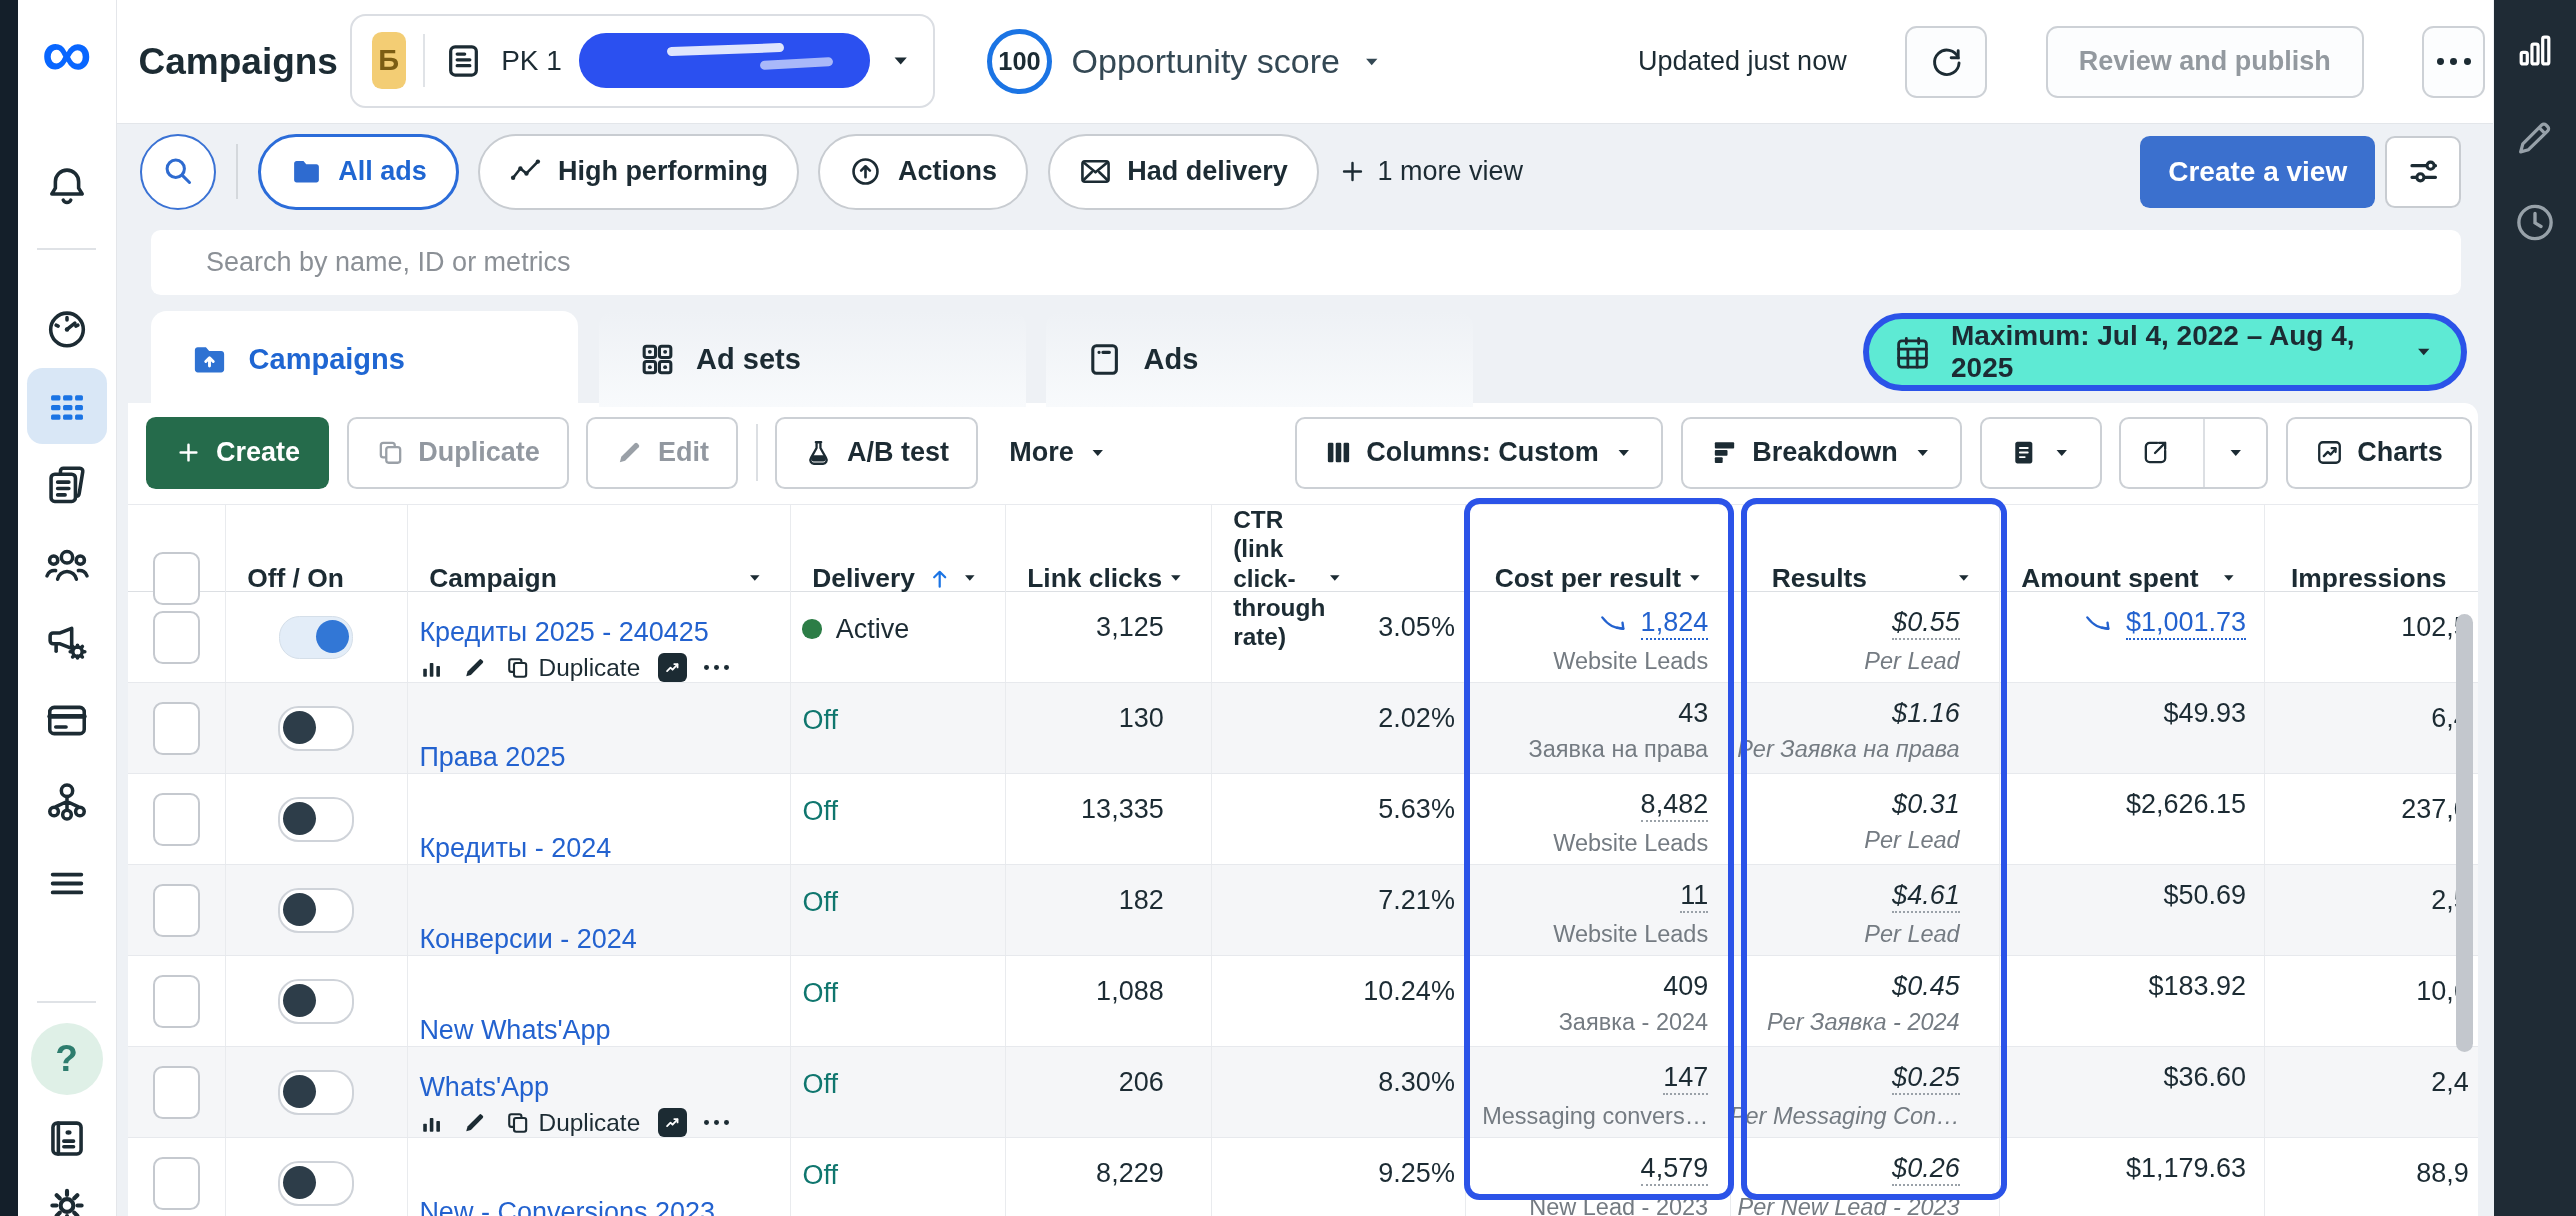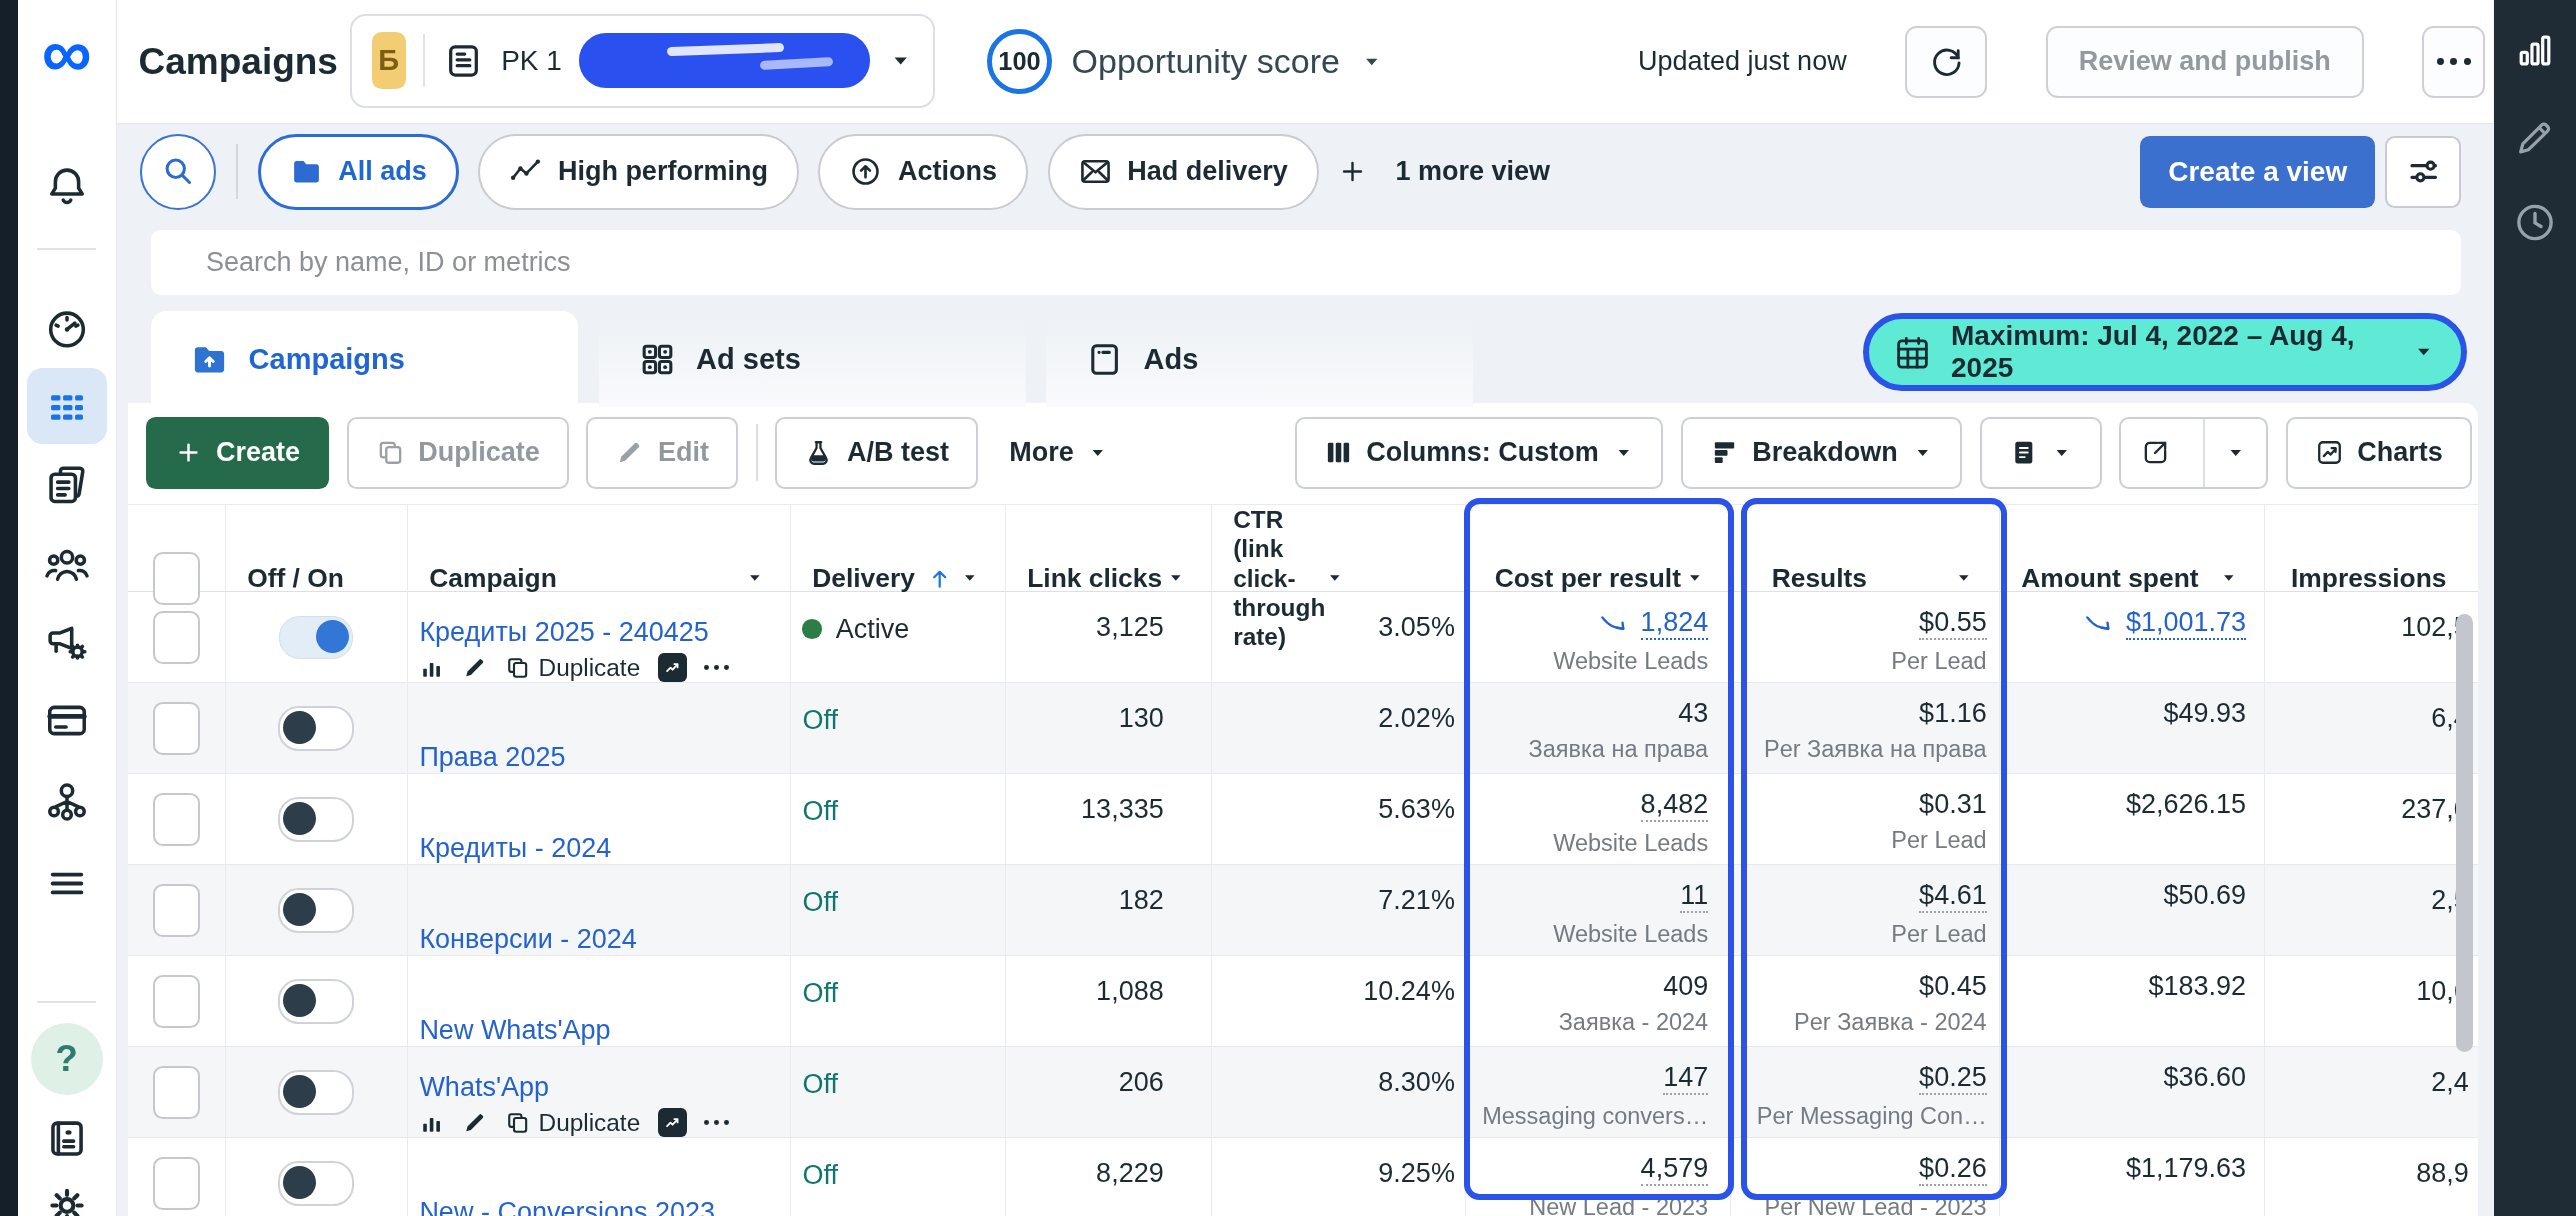--- a/index.html
+++ b/index.html
@@ -48,21 +48,21 @@
   
   .content{position:absolute;left:115px;top:123px;width:2378px;height:1093px;background:#eef1f5;}
 
   .filter-row{position:absolute;left:25.4px;top:10.8px;height:76px;display:flex;align-items:center;gap:19.6px;z-index:5;}
   .search-btn{width:76px;height:76px;box-sizing:border-box;border-radius:50%;background:#fff;border:2.9px solid #3a72d4;display:flex;align-items:center;justify-content:center;color:#2e6bd0;}
   .f-div{width:2px;height:55px;background:#d4d8dc;}
   .pill{height:76px;box-sizing:border-box;border-radius:39px;background:#fff;border:2px solid #c8ccd1;padding:0 29px;display:flex;gap:15.6px;align-items:center;
     font-size:27px;font-weight:600;color:#1c2b33;white-space:nowrap;}
   .pill.active{border:3.4px solid #2b6cd9;color:#1f66d2;}
   .pill.active .ic{color:#2e6bd0;}
-  .more-view{display:flex;gap:28px;align-items:center;font-size:27px;font-weight:700;}
+  .more-view{display:flex;gap:10px;align-items:center;font-size:27px;font-weight:400;}
   .fr-right{position:absolute;right:32px;top:12.7px;display:flex;gap:9.8px;align-items:center;z-index:5;}
   .create-view{width:235px;height:72px;background:#3b70ce;color:#fff;border-radius:9.8px;display:flex;align-items:center;justify-content:center;font-size:28px;font-weight:600;}
   .adjust-btn{width:76px;height:72px;box-sizing:border-box;background:#fff;border:2px solid #c8ccd1;border-radius:9.8px;display:flex;align-items:center;justify-content:center;}
 
   .search-input{position:absolute;left:36px;top:107px;width:2310px;height:65px;box-sizing:border-box;background:#fff;border:none;border-radius:9.8px;
     font-size:27px;color:#1c2b33;padding:0 0 0 55px;outline:none;font-family:inherit;}
   .search-input::placeholder{color:#8b9096;}
 
   .tabs{position:absolute;left:36px;top:188px;display:flex;gap:20.5px;z-index:6;}
   .tab{width:427px;height:96px;box-sizing:border-box;border-radius:15.6px 15.6px 0 0;display:flex;align-items:center;gap:19.6px;padding-left:39px;font-size:29px;font-weight:700;}
@@ -122,21 +122,21 @@
   .c-delivery{align-items:flex-start;padding:21.5px 0 0 11.7px;}
   .del-line{display:flex;align-items:center;gap:13.7px;}
   .status-dot{width:19.6px;height:19.6px;border-radius:50%;background:#2c7d46;}
   .del-text{font-size:27px;color:#0f766e;}
   .c-delivery.active .del-text{color:#1c2b33;}
   .num{align-items:flex-start;justify-content:flex-end;padding-top:19.6px;font-size:27px;}
   .c-link{padding-right:47px;}
   .c-ctr{padding-right:9.8px;}
   .two{flex-direction:column;align-items:flex-end;justify-content:flex-start;padding-top:15.6px;gap:8.8px;}
   .c-results{padding-right:21.5px;}
-  .c-cost{padding-right:12px;}
+  .c-cost{padding-right:39px;font-style:italic;}
   .c-spent{padding-right:17.6px;}
   .c-imp{padding-right:7.8px;}
   .val{display:flex;align-items:center;gap:9.8px;white-space:nowrap;}
   .v{line-height:29px;}
   .v.dotted{border-bottom:2.9px dotted #9aa1a8;padding-bottom:1px;}
   .v.linkval{color:#2362cf;}
   .v.linkval.dotted{border-bottom-color:#2362cf;}
   .sub{font-size:23.5px;color:#747b82;white-space:nowrap;}
   .trend{color:#2362cf;}
 

